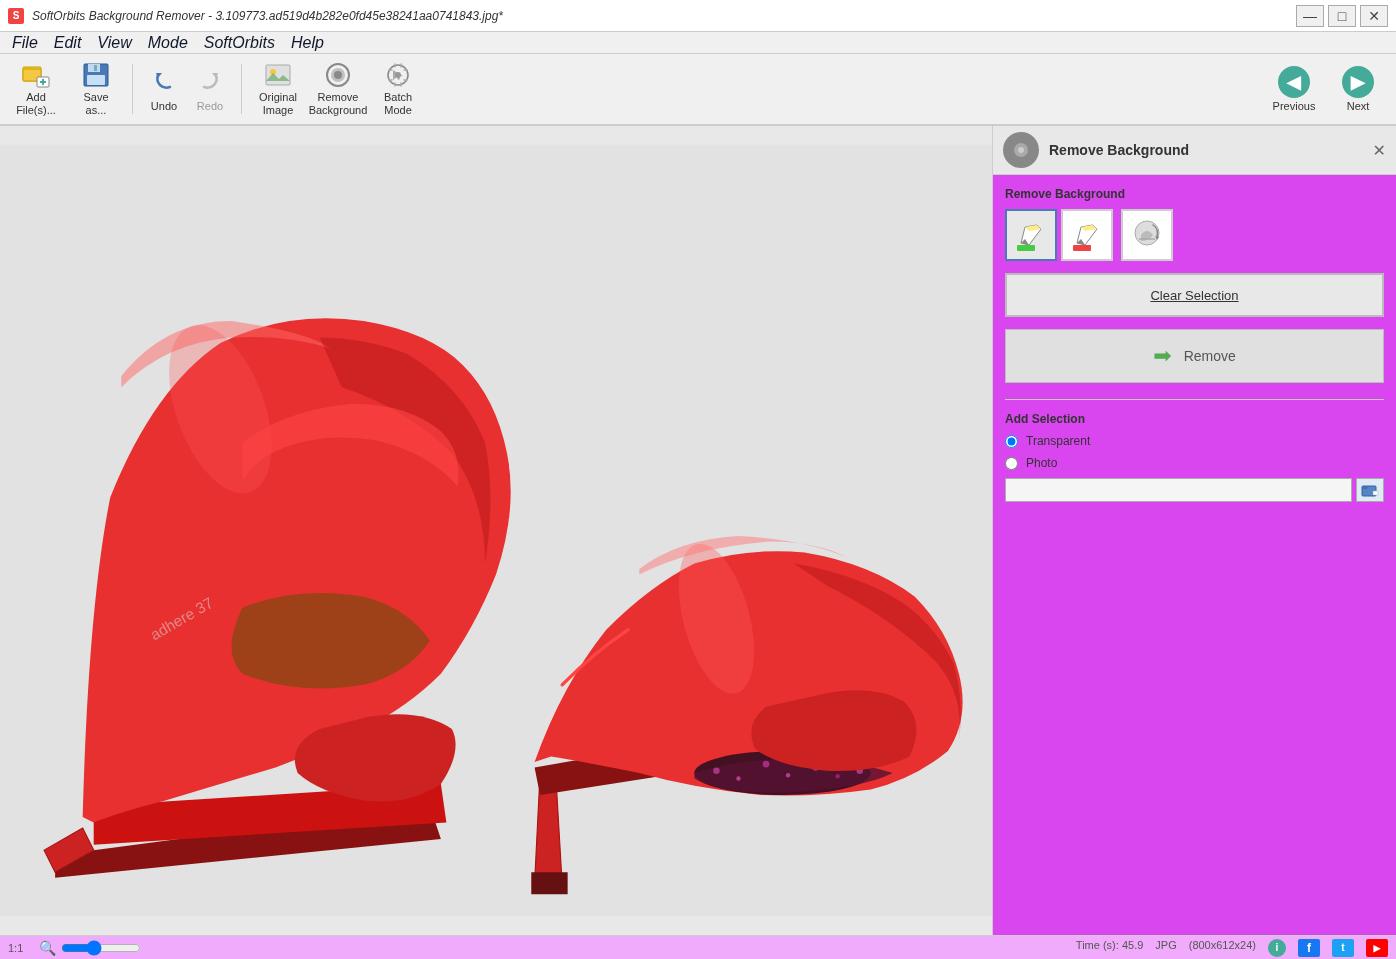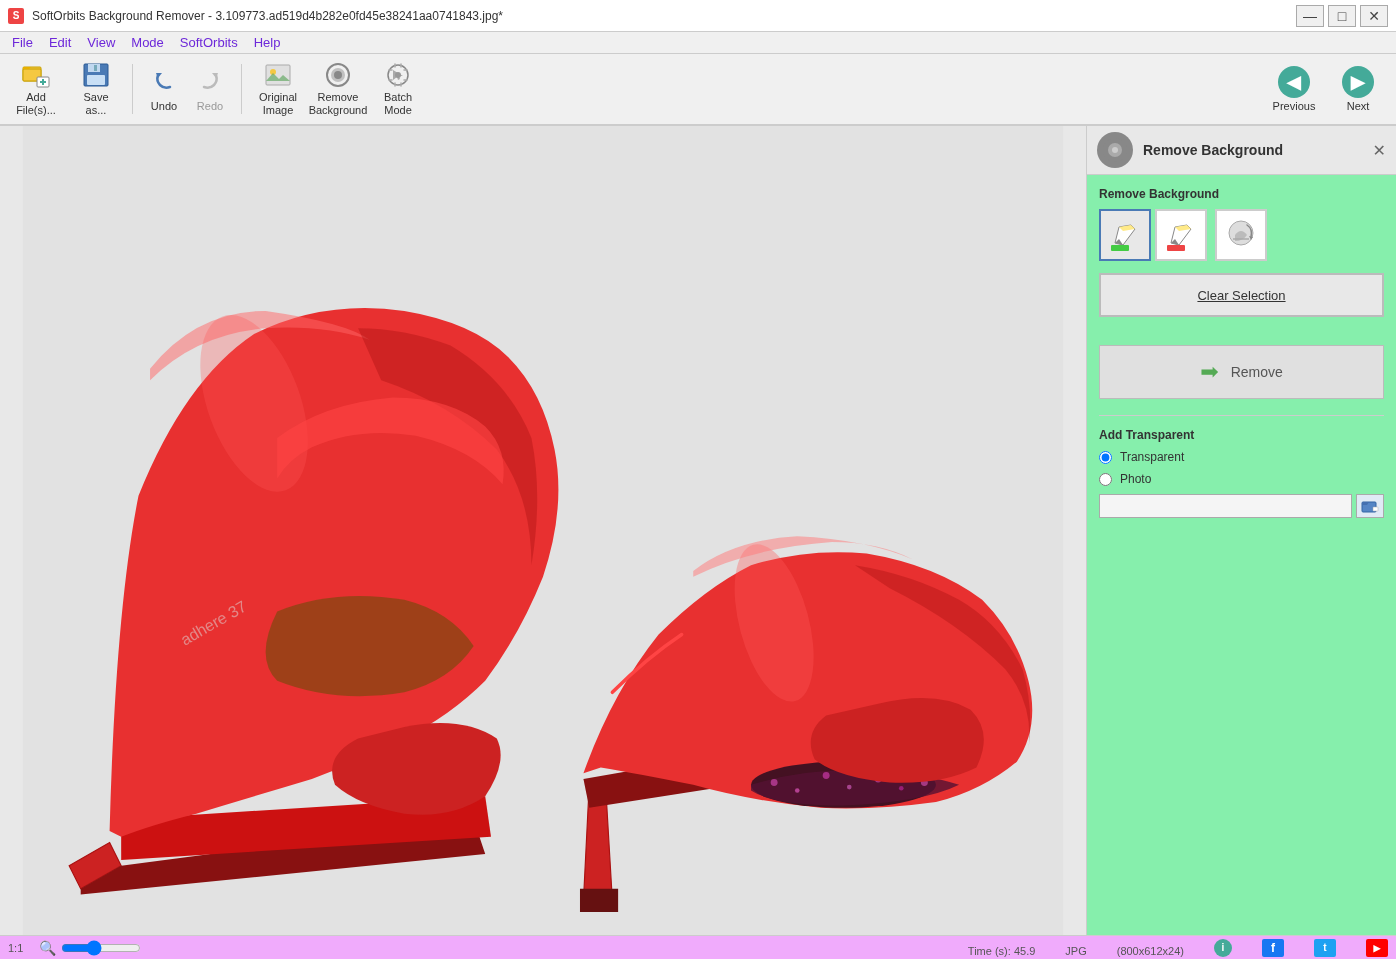--- a/index.html
+++ b/index.html
@@ -2,27 +2,27 @@
 <html><head>
   <meta charset="utf-8">
   <style>
     * { box-sizing: border-box; margin: 0; padding: 0; }
     body { font-family: 'Segoe UI', Tahoma, sans-serif; font-size: 12px; background: #f0f0f0; width: 1396px; height: 959px; overflow: hidden; display: flex; flex-direction: column; }
 
     
     .title-bar { background: #fff; height: 32px; display: flex; align-items: center; padding: 0 8px; border-bottom: 1px solid #ccc; justify-content: space-between; }
     .title-bar-left { display: flex; align-items: center; gap: 8px; }
     .title-bar-icon { width: 16px; height: 16px; background: #e44; border-radius: 2px; display: flex; align-items: center; justify-content: center; }
-    .title-bar-text { font-size: 12px; color: #333; }
+    .title-bar-text { font-size: 12px; color: #333; font-style: italic; }
     .title-bar-controls { display: flex; gap: 4px; }
     .title-btn { width: 28px; height: 22px; background: #f0f0f0; border: 1px solid #aaa; display: flex; align-items: center; justify-content: center; cursor: pointer; font-size: 14px; color: #444; }
 
     
     .menu-bar { background: #f0f0f0; height: 22px; display: flex; align-items: center; padding: 0 4px; border-bottom: 1px solid #ccc; }
-    .menu-item { padding: 2px 8px; cursor: pointer; font-size: 13px; color: #6d28d9; }
+    .menu-item { padding: 2px 8px; cursor: pointer; font-size: 16px; color: #0f172a; font-style: italic; }
 
     
     .toolbar { background: #f0f0f0; height: 72px; display: flex; align-items: center; padding: 4px 8px; border-bottom: 2px solid #ccc; gap: 4px; }
     .toolbar-btn { display: flex; flex-direction: column; align-items: center; justify-content: center; width: 56px; height: 60px; background: #f0f0f0; border: 1px solid transparent; cursor: pointer; padding: 4px; gap: 2px; }
     .toolbar-btn .icon { width: 32px; height: 32px; display: flex; align-items: center; justify-content: center; }
     .toolbar-btn .label { font-size: 11px; color: #333; text-align: center; line-height: 1.2; }
     .toolbar-sep { width: 1px; height: 50px; background: #ccc; margin: 0 4px; }
     .toolbar-right { margin-left: auto; display: flex; gap: 4px; }
     .nav-btn { display: flex; flex-direction: column; align-items: center; justify-content: center; width: 60px; height: 60px; background: #f0f0f0; border: 1px solid transparent; cursor: pointer; gap: 2px; }
     .nav-circle { width: 32px; height: 32px; border-radius: 50%; display: flex; align-items: center; justify-content: center; font-size: 18px; font-weight: bold; }
@@ -30,21 +30,21 @@
     .nav-circle.next { background: #4a9; color: white; }
     .nav-label { font-size: 11px; color: #333; }
 
     
     .main-area { display: flex; flex: 1; overflow: hidden; }
 
     
     .canvas-area { flex: 1; background: #d8d8d8; position: relative; overflow: hidden; display: flex; align-items: center; justify-content: center; }
 
     
-    .toolbox { width: 310px; background: #86efac; border-left: 1px solid #ccc; display: flex; flex-direction: column; }
+    .toolbox { width: 404px; background: #d946ef; border-left: 1px solid #ccc; display: flex; flex-direction: column; }
     .toolbox-header { background: #e8e8e8; padding: 6px 10px; display: flex; align-items: center; justify-content: space-between; border-bottom: 1px solid #ccc; }
     .toolbox-title-row { display: flex; align-items: center; gap: 10px; }
     .toolbox-icon { width: 36px; height: 36px; background: #888; border-radius: 50%; display: flex; align-items: center; justify-content: center; }
     .toolbox-title { font-size: 14px; font-weight: bold; color: #333; }
     .toolbox-close { cursor: pointer; font-size: 16px; color: #666; }
 
     .toolbox-body { padding: 12px; flex: 1; overflow-y: auto; }
 
     .section-title { font-size: 12px; font-weight: bold; color: #333; margin-bottom: 8px; }
 
@@ -55,21 +55,21 @@
 
     
     .radius-section { margin-bottom: 12px; }
     .radius-row { display: flex; align-items: center; gap: 8px; }
     .radius-slider-container { flex: 1; position: relative; height: 20px; display: flex; align-items: center; }
     .slider-track { width: 100%; height: 4px; background: #ccc; border-radius: 2px; position: relative; }
     .slider-thumb { position: absolute; left: 20%; top: 50%; transform: translate(-50%, -50%); width: 12px; height: 20px; background: #1a6bb5; cursor: pointer; border: 1px solid #1050a0; }
     .radius-value { width: 40px; height: 22px; border: 1px solid #aaa; text-align: center; font-size: 12px; background: #fff; display: flex; align-items: center; justify-content: center; }
 
     
-    .clear-btn { width: 100%; height: 44px; background: #e8e8e8; border: 2px solid #bbb; cursor: pointer; font-size: 13px; color: #333; text-decoration: underline; margin-bottom: 28px; }
+    .clear-btn { width: 100%; height: 44px; background: #e8e8e8; border: 2px solid #bbb; cursor: pointer; font-size: 13px; color: #333; text-decoration: underline; margin-bottom: 12px; }
 
     
     .remove-btn { width: 100%; height: 54px; background: #e0e0e0; border: 1px solid #bbb; cursor: pointer; display: flex; align-items: center; justify-content: center; gap: 12px; margin-bottom: 16px; font-size: 14px; color: #333; }
     .remove-arrow { color: #5a5; font-size: 22px; }
 
     
     .section-sep { height: 1px; background: #ccc; margin: 8px 0 12px 0; }
 
     
     .radio-row { display: flex; align-items: center; gap: 8px; margin-bottom: 8px; }
@@ -78,21 +78,21 @@
     .color-swatch { width: 28px; height: 22px; border: 1px solid #888; background: #fff; display: inline-block; cursor: pointer; margin-left: auto; }
 
     
     .photo-row { display: flex; align-items: center; gap: 4px; margin-top: 4px; }
     .photo-input { flex: 1; height: 24px; border: 1px solid #aaa; background: #f5f5f5; font-size: 11px; padding: 0 4px; }
     .photo-browse { width: 28px; height: 24px; background: #e0eaf5; border: 1px solid #aaa; cursor: pointer; display: flex; align-items: center; justify-content: center; }
 
     
     .status-bar { height: 24px; background: #f0abfc; border-top: 1px solid #ccc; display: flex; align-items: center; padding: 0 8px; gap: 16px; font-size: 11px; color: #555; }
     .status-zoom { display: flex; align-items: center; gap: 4px; }
-    .status-right { margin-left: auto; display: flex; align-items: flex-end; gap: 30px; }
+    .status-right { margin-left: auto; display: flex; align-items: flex-start; gap: 12px; }
     .status-info-btn { width: 18px; height: 18px; border-radius: 50%; background: #4a9; color: white; display: flex; align-items: center; justify-content: center; font-size: 10px; font-weight: bold; cursor: pointer; }
 
     
     .shoe-container { width: 100%; height: 100%; position: relative; background: #e8e8e8; display: flex; align-items: center; justify-content: center; overflow: hidden; }
 
     .undo-redo { display: flex; flex-direction: row; gap: 0; }
     .undo-btn, .redo-btn { display: flex; flex-direction: column; align-items: center; width: 46px; height: 60px; justify-content: center; cursor: pointer; border: 1px solid transparent; gap: 2px; }
     .undo-btn .label, .redo-btn .label { font-size: 11px; color: #333; }
     .redo-btn .label { color: #999; }
   </style>
@@ -355,21 +355,21 @@
 
       
       <div class="remove-btn">
         <span class="remove-arrow">➡</span>
         <span style="font-size:14px;color:#555;">Remove</span>
       </div>
 
       <div class="section-sep"></div>
 
       
-      <div class="section-title">Add Transparent</div>
+      <div class="section-title">Add Selection</div>
 
       
       <div class="radio-row">
         <input type="radio" name="bg-type" id="r-transparent" checked="" style="">
         <label class="radio-label" for="r-transparent">Transparent</label>
       </div>
 
       
 
       

